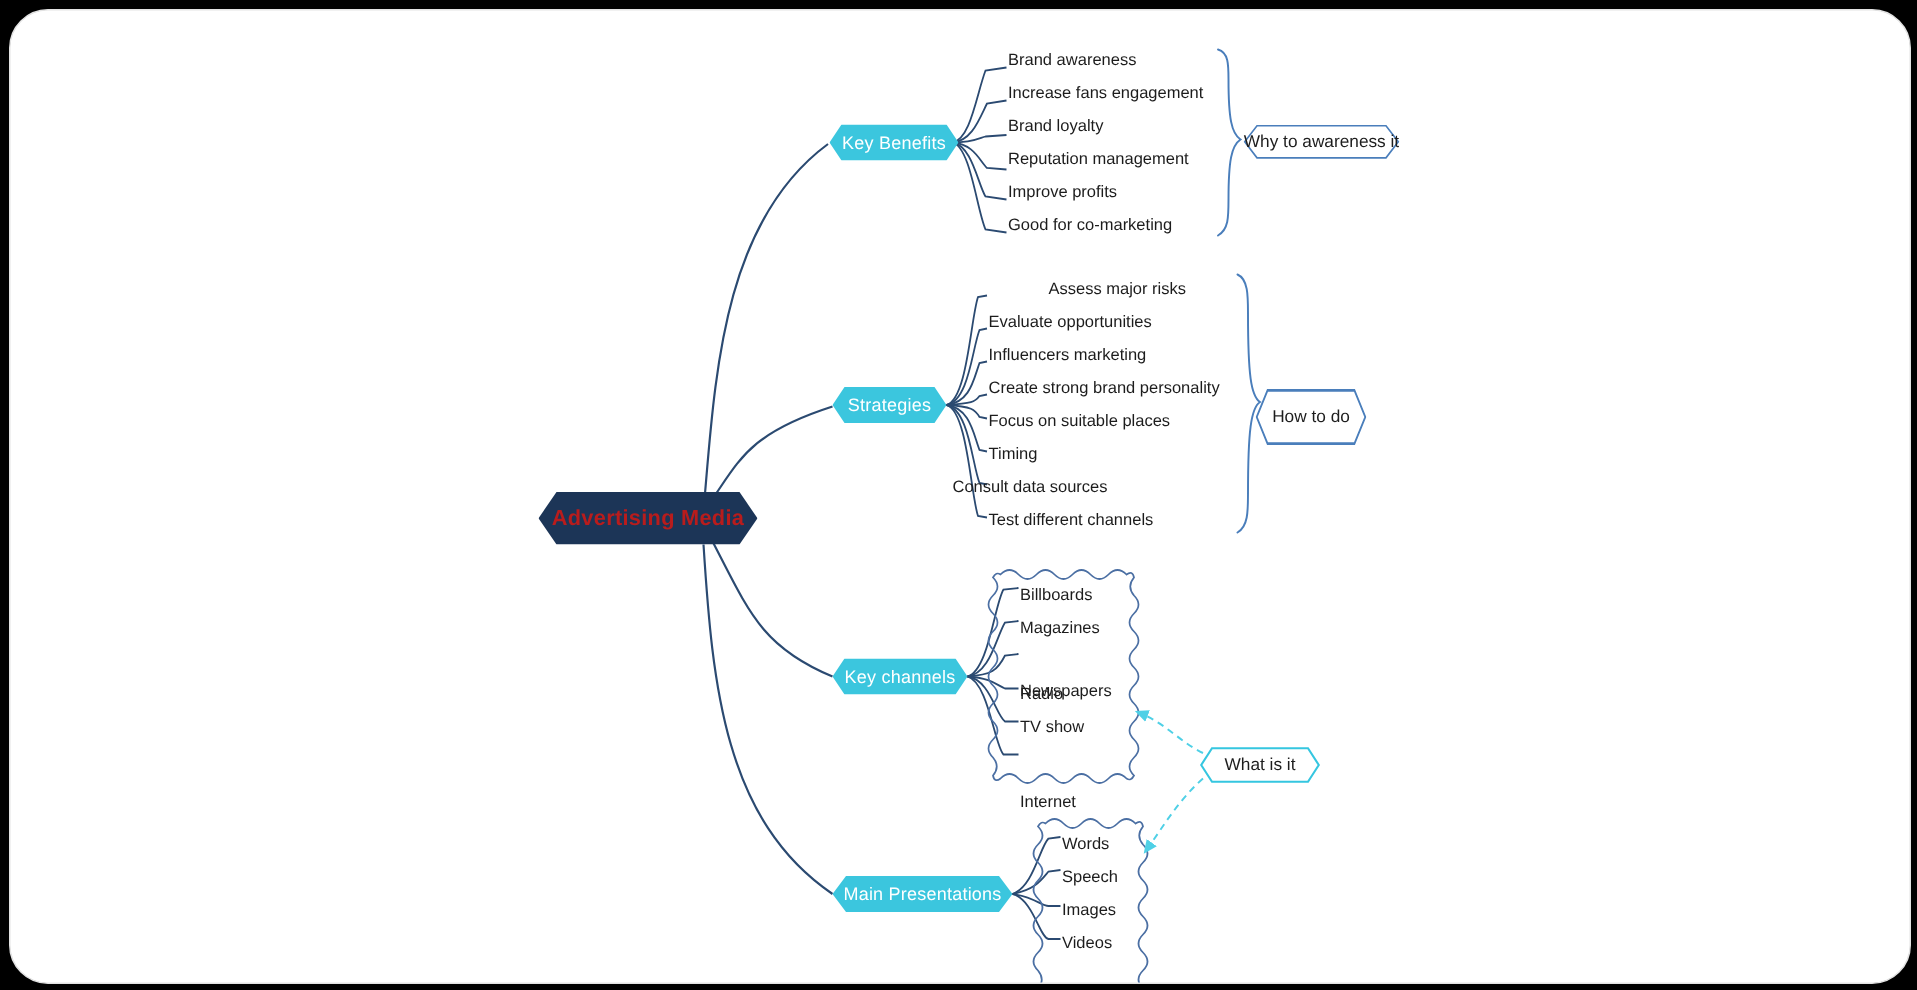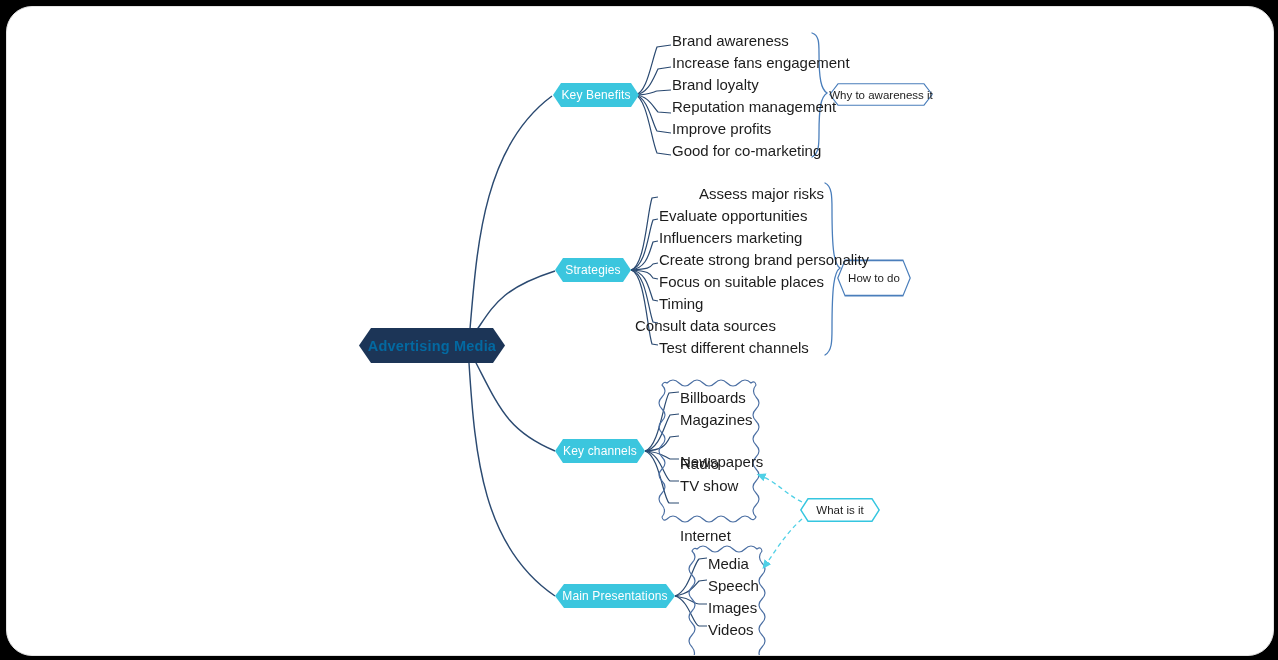--- a/index.html
+++ b/index.html
@@ -6,24 +6,24 @@
   body{width:1278px;height:660px;overflow:hidden;
        font-family:"Liberation Sans","DejaVu Sans",sans-serif;}
   #page{position:absolute;left:6px;top:6px;width:1266px;height:648px;
         background:#ffffff;border:1px solid #e3e3e3;border-radius:26px;
         overflow:hidden;}
   #canvas{position:absolute;left:0;top:0;width:1278px;height:660px;}
   svg.layer{position:absolute;left:0;top:0;width:1278px;height:660px;
             overflow:visible;pointer-events:none;}
   .node{position:absolute;display:flex;align-items:center;justify-content:center;
         box-sizing:border-box;white-space:nowrap;}
-  .hex-center{color:#0369a1;font-weight:bold;font-size:14.5px;letter-spacing:.2px;}
+  .hex-center{color:#b91c1c;font-weight:bold;font-size:14.5px;letter-spacing:.2px;}
   .hex-branch{color:#ffffff;font-size:12px;letter-spacing:.15px;}
   .hex-call{color:#1d1d1d;font-size:11.5px;}
-  .leaf{position:absolute;color:#1c1c1c;font-size:15px;white-space:nowrap;
+  .leaf{position:absolute;color:#1c1c1c;font-size:11px;white-space:nowrap;
         line-height:13px;}
   .hexshape{position:absolute;left:0;top:0;width:100%;height:100%;}
   .lbl{position:relative;z-index:2;}
 </style>
 </head>
 <body>
 
 <div id="page">
 <div id="canvas">
 
@@ -178,19 +178,19 @@
   <div class="leaf" style="left:628px;top:312px;text-align:center;">Consult data sources</div>
   <div class="leaf" style="left:652px;top:334px;">Test different channels</div>
 
   <div class="leaf" style="left:673px;top:384px;">Billboards</div>
   <div class="leaf" style="left:673px;top:406px;">Magazines</div>
   <div class="leaf" style="left:673px;top:428px;margin-top:20px;">Newspapers</div>
   <div class="leaf" style="left:673px;top:450px;">Radio</div>
   <div class="leaf" style="left:673px;top:472px;">TV show</div>
   <div class="leaf" style="left:673px;top:494px;margin-top:28px;">Internet</div>
 
-  <div class="leaf" style="left:701px;top:550px;">Media</div>
+  <div class="leaf" style="left:701px;top:550px;">Words</div>
   <div class="leaf" style="left:701px;top:572px;">Speech</div>
   <div class="leaf" style="left:701px;top:594px;">Images</div>
   <div class="leaf" style="left:701px;top:616px;">Videos</div>
 
 </div>
 </div>
 
 </body></html>

